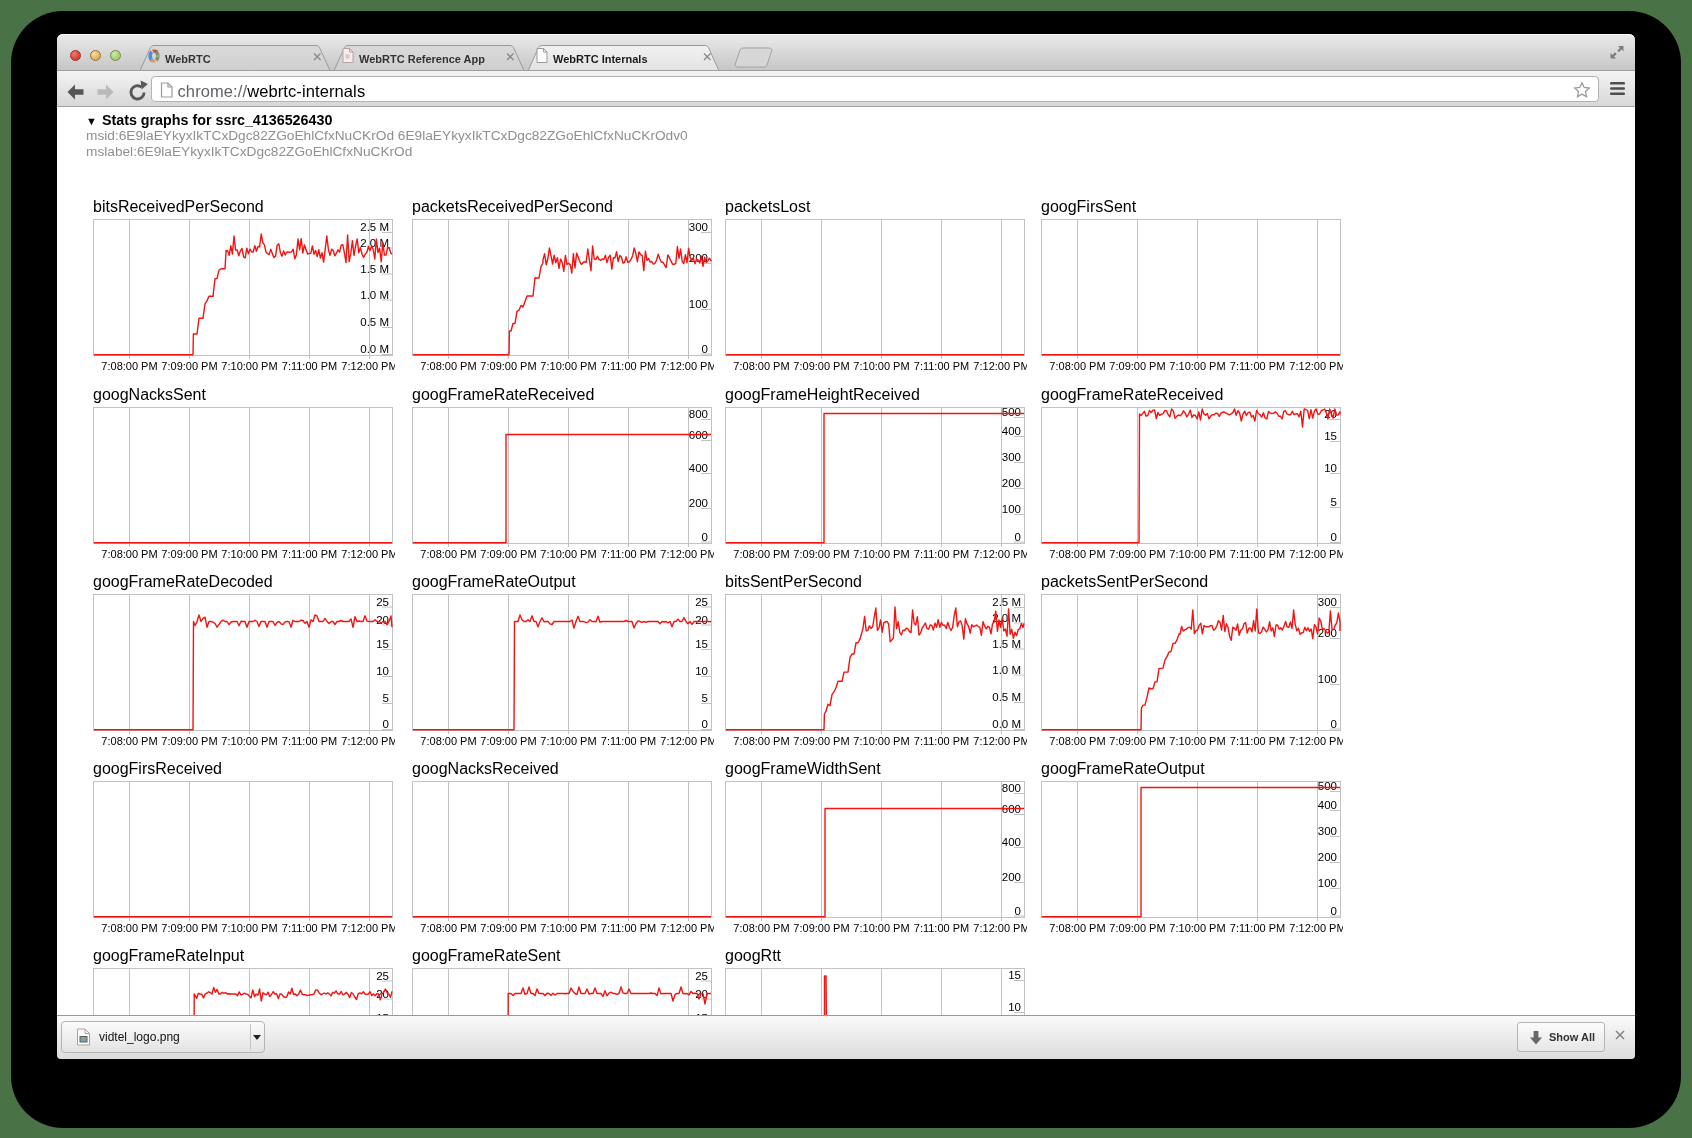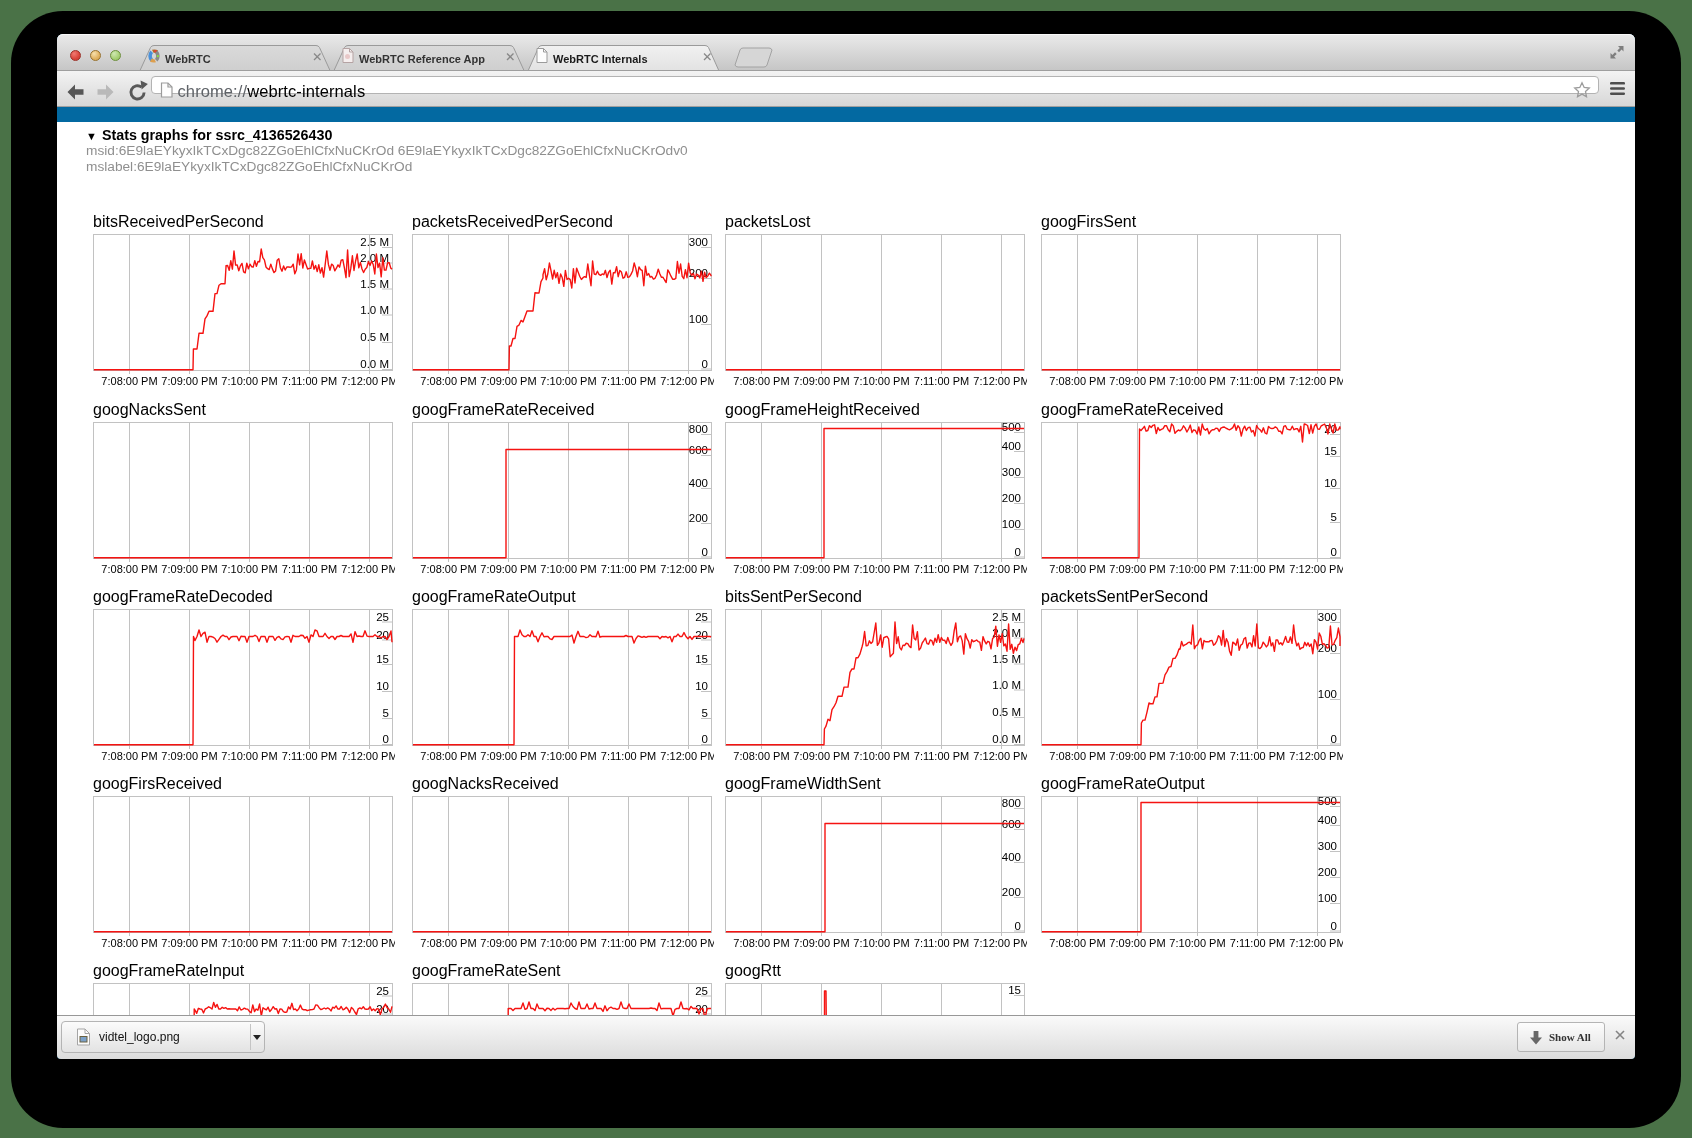--- a/index.html
+++ b/index.html
@@ -9,37 +9,37 @@
   background:linear-gradient(#eaeaea, #c6c6c6); box-shadow:inset 0 1px 0 #f8f8f8; }
 .tl { position:absolute; top:15.5px; width:11px; height:11px; border-radius:50%; }
 #tl-r { left:12.5px; background:radial-gradient(circle at 35% 30%, #f07a72, #da453c 60%, #c43a30); border:1px solid #9b2f26; }
 #tl-y { left:32.5px; background:radial-gradient(circle at 35% 30%, #f7e0ac, #e0b160 60%, #d5a34c); border:1px solid #98722d; }
 #tl-g { left:52.5px; background:radial-gradient(circle at 35% 30%, #cfe8b2, #a6cf74 60%, #94c05c); border:1px solid #6d8f3c; }
 #tabs { position:absolute; left:0; top:0; width:1578px; height:37px; }
 #fsicon { position:absolute; left:1552px; top:10px; }
 #toolbar { position:absolute; left:0; top:36px; width:1578px; height:37px;
   background:linear-gradient(#f3f3f3, #d7d7d7); border-top:1px solid #9e9e9e; border-bottom:1px solid #a0a0a0; }
 #navicons { position:absolute; left:0; top:0; }
-#urlbar { position:absolute; left:93.5px; top:5px; width:1448px; height:18px; background:#fff;
+#urlbar { position:absolute; left:93.5px; top:5px; width:1448px; height:26px; background:#fff;
   border:1px solid #b3b3b3; border-radius:4px; }
 #urltext { position:absolute; left:26px; top:4.5px; font-size:16.5px; color:#000; letter-spacing:0.1px; }
 #urltext .scheme { color:#5f6368; }
 #pageicon { position:absolute; left:8px; top:5px; }
 #staricon { position:absolute; right:7px; top:4px; }
 #menuicon { position:absolute; left:1553px; top:11px; }
-#content { position:absolute; left:0; top:88px; width:1578px; height:908px; background:#fff; overflow:hidden; }
+#content { position:absolute; left:0; top:73px; width:1578px; height:908px; background:#fff; overflow:hidden; }
 #shelf { position:absolute; left:0; top:981px; width:1578px; height:44px; border-radius:0 0 4px 4px;
   background:linear-gradient(#fafafa, #dcdcdc); border-top:1px solid #989898;padding-left:39px; }
 #dlbtn { position:absolute; left:4px; top:5px; width:204px; height:31.5px; border:1px solid #b4b4b4; border-radius:4px;
   background:linear-gradient(#fbfbfb, #e3e3e3); }
 #dlbtn .fname { position:absolute; left:37px; top:8px; font-size:12px; color:#111; }
 #dlbtn .divider { position:absolute; right:13px; top:2px; bottom:2px; width:1px; background:#c4c4c4; }
 #dlbtn .arr { position:absolute; right:3.5px; top:13px; width:0; height:0; border:4px solid transparent; border-top:5px solid #222; }
 #showall { position:absolute; left:1460px; top:5.5px; width:88px; height:30px; border:1px solid #b4b4b4; border-radius:3px;
-  background:linear-gradient(#fcfcfc, #e6e6e6);font-family:Liberation Serif, serif; }
+  background:linear-gradient(#fcfcfc, #e6e6e6); }
 #showall .txt { position:absolute; left:31px; top:8px; font-size:11px; font-weight:bold; color:#333; }
 #shelfclose { position:absolute; left:1556px; top:994px; }
 #hdr { position:absolute; left:29px; top:5px; }
 #hdr .t { font-size:14.3px; font-weight:bold; color:#000; }
 #hdr .t .tri { font-size:11px; vertical-align:0.5px; margin-right:5px; }
 #hdr .g { font-size:13.7px; color:#8f8f8f; line-height:15.5px; white-space:nowrap; }
 #hdr .g:first-of-type { margin-top:3px; }
 .chart { position:absolute; }
 .ctitle { font-size:16px; color:#000; height:22px; line-height:20px; white-space:nowrap; }
 svg text { font-family:"Liberation Sans",sans-serif; }

